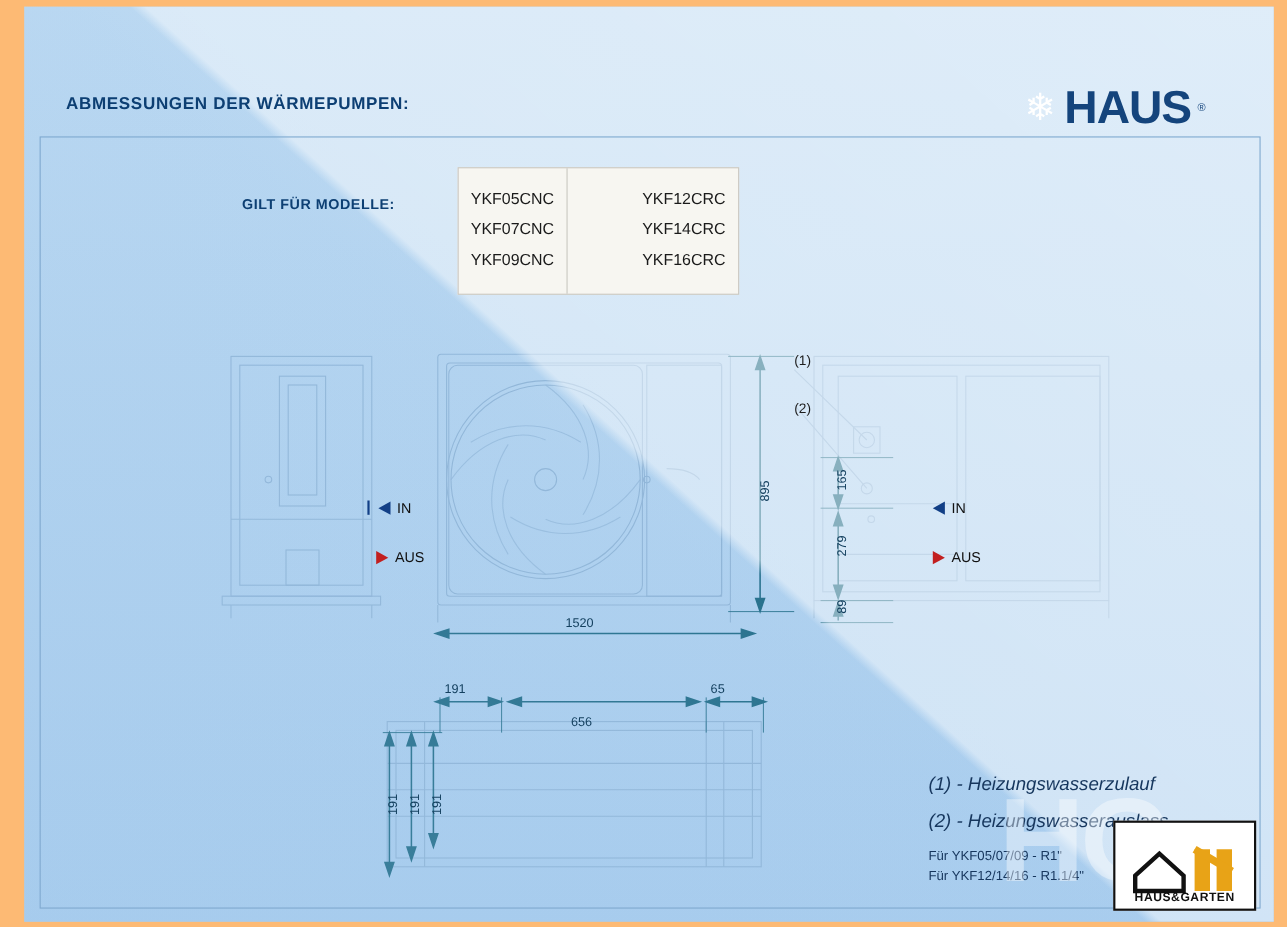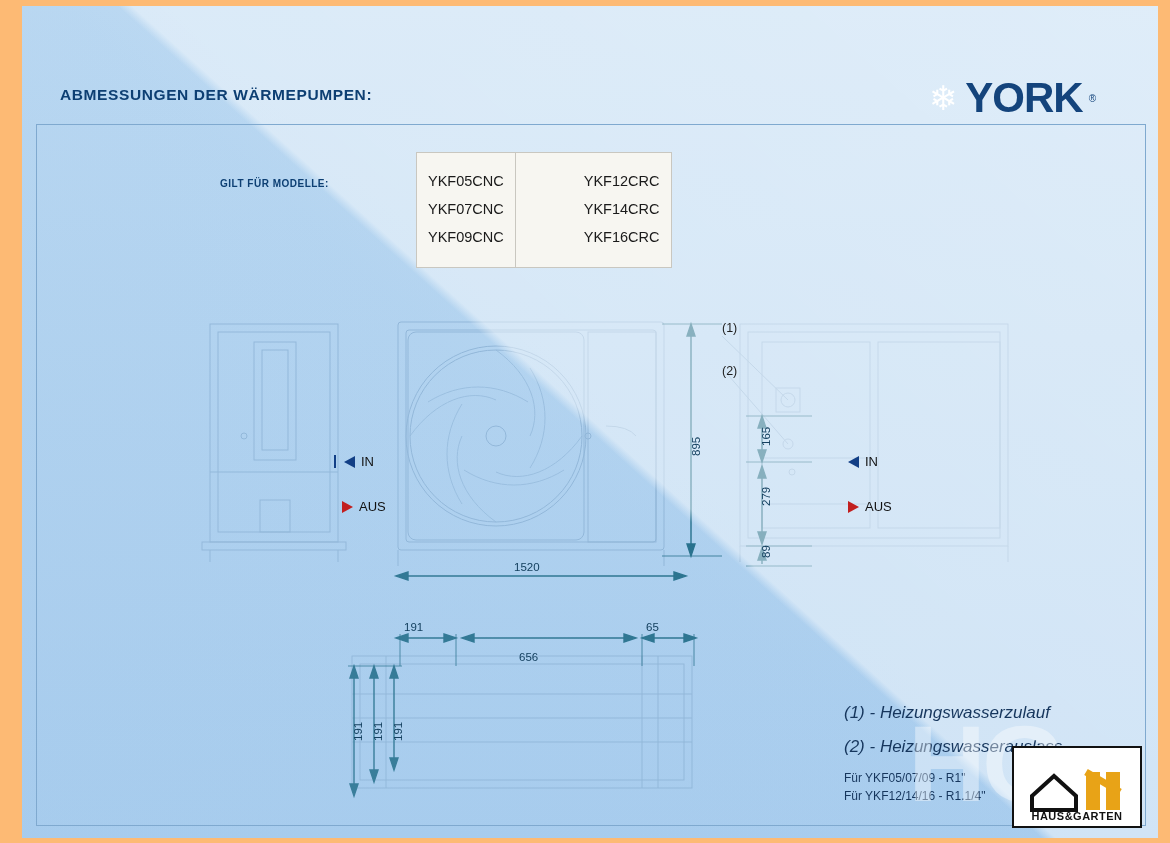--- a/index.html
+++ b/index.html
@@ -99,21 +99,21 @@
     top: 118px;
     width: 1108px;
     height: 700px;
     border: 1px solid #7fa9cf;
   }
   
   .models-label {
     position: absolute;
     left: 198px;
     top: 172px;
-    font-size: 10px;
+    font-size: 13px;
     font-weight: bold;
     letter-spacing: 0.5px;
     color: #0d3f73;
   }
   .models-box {
     position: absolute;
     left: 394px;
     top: 146px;
     display: flex;
     background: #f7f6f1;
@@ -347,21 +347,21 @@
       </g>
     </svg>
 
     <div class="diag-light2"></div>
     <div class="diag-light"></div>
 
     <div class="header-title">ABMESSUNGEN DER WÄRMEPUMPEN:</div>
 
     <div class="york-logo">
       <div class="york-snowflake">❄</div>
-      <div class="york-word">YORK</div>
+      <div class="york-word">HAUS</div>
       <div class="york-reg">®</div>
     </div>
 
     <div class="frame"></div>
 
     <div class="models-label">GILT FÜR MODELLE:</div>
     <div class="models-box">
       <div class="models-col">
         <div>YKF05CNC</div>
         <div>YKF07CNC</div>

